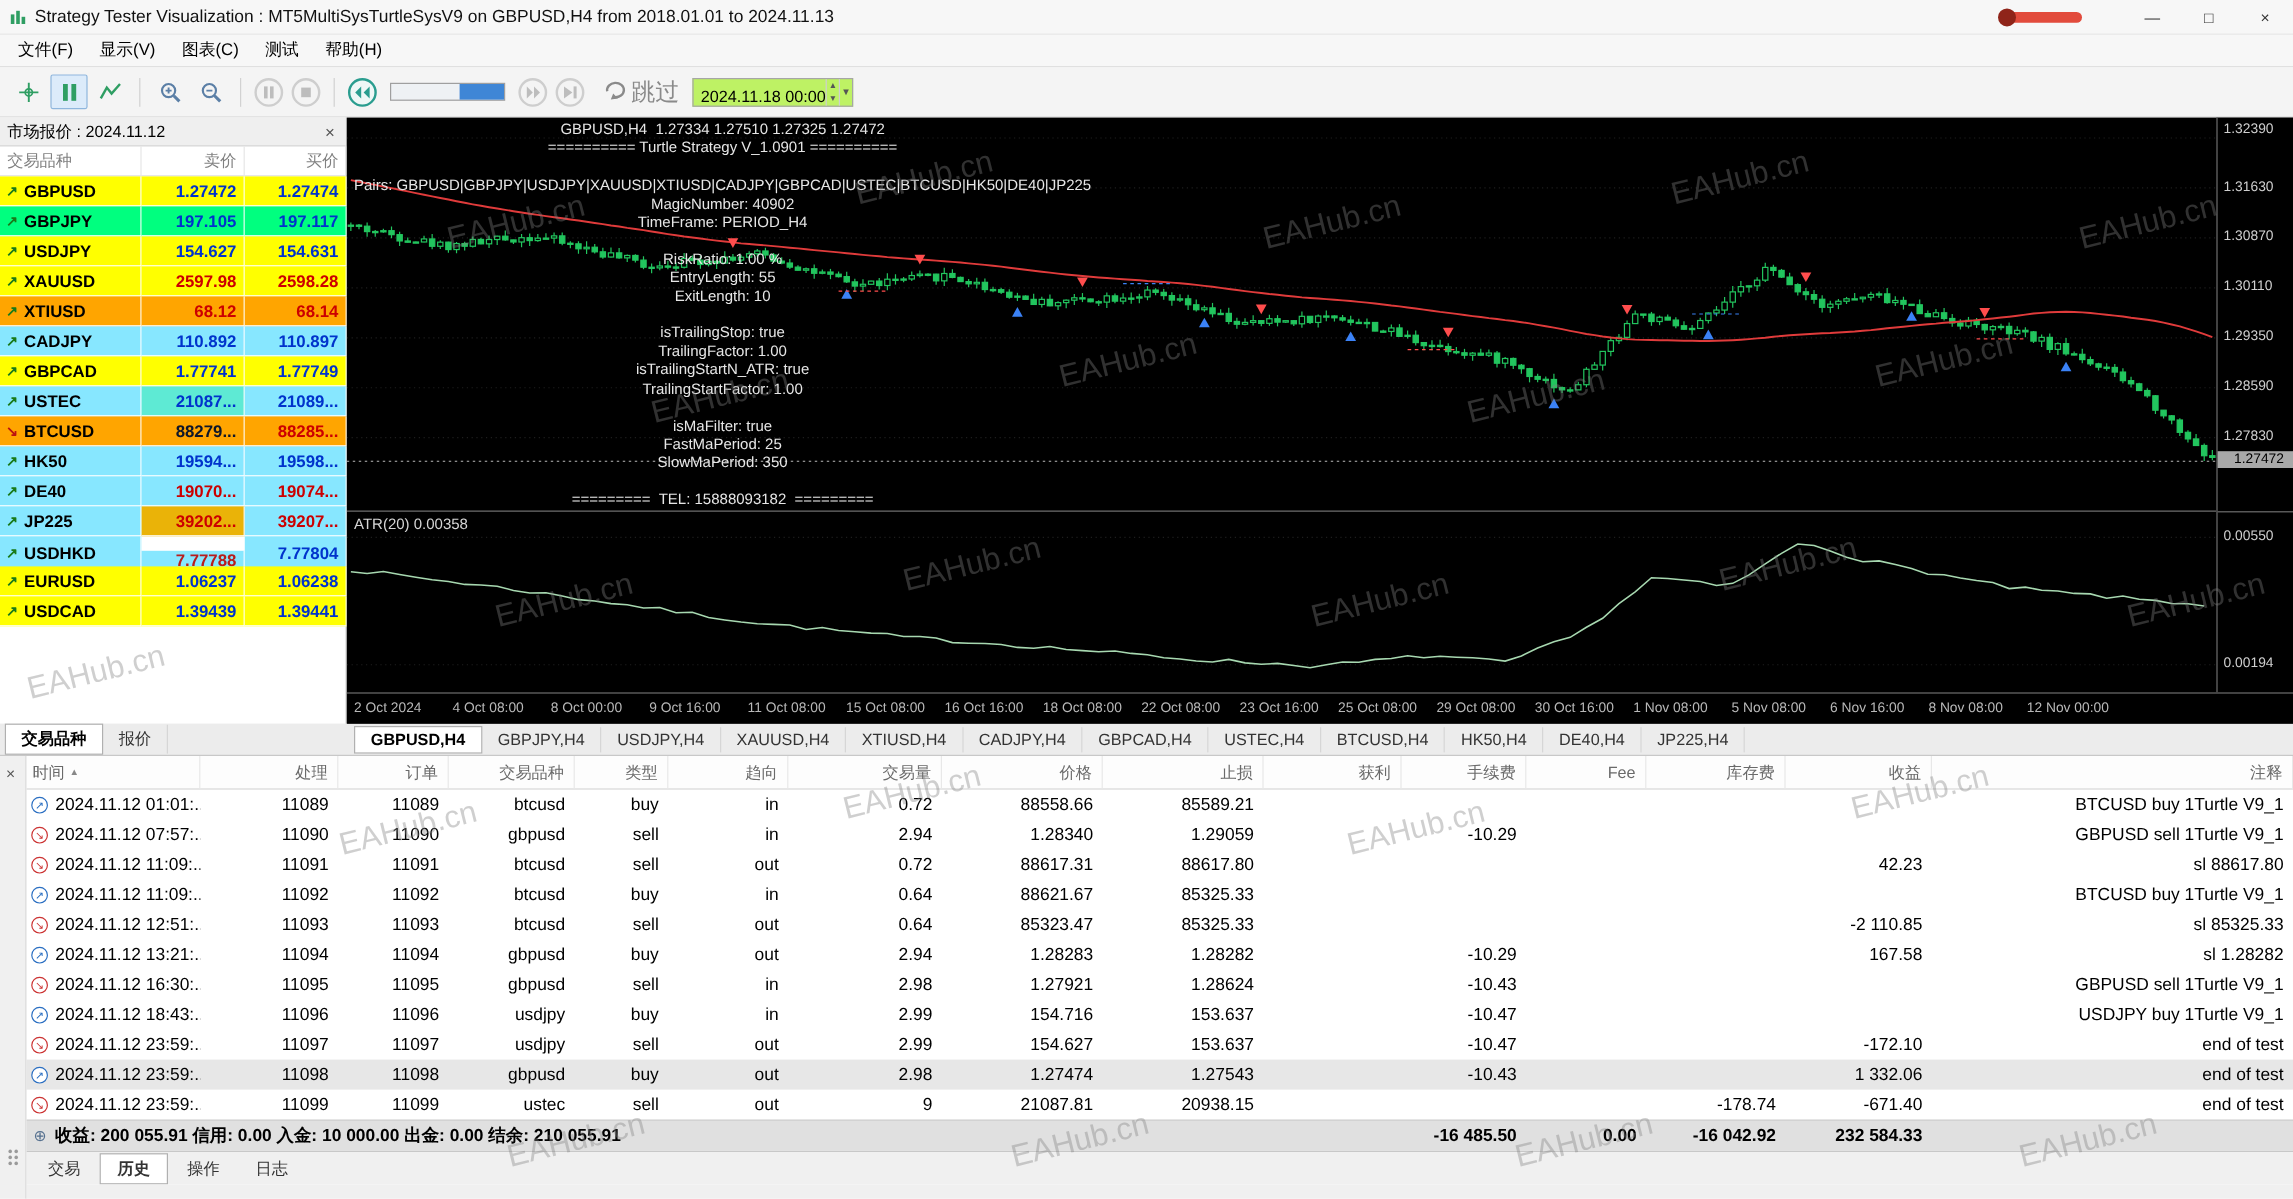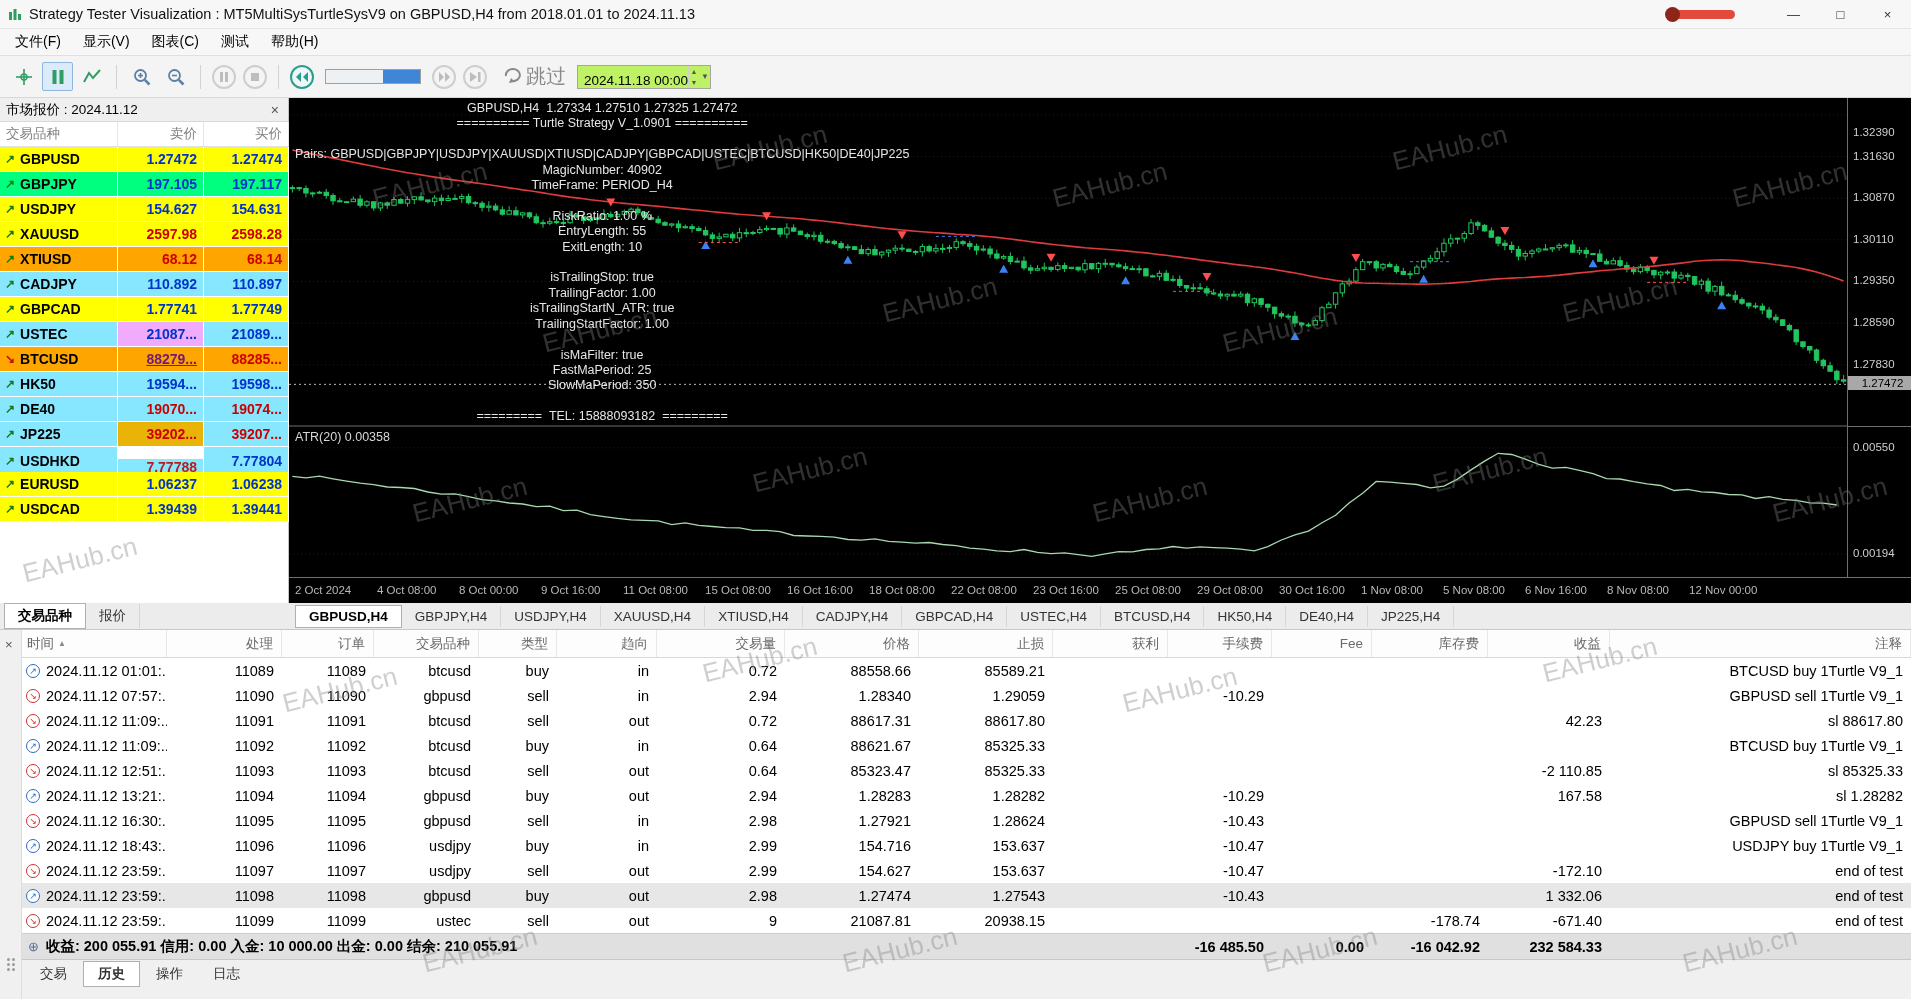--- a/index.html
+++ b/index.html
@@ -324,29 +324,29 @@
               <span>GBPCAD</span>
             </div>
             <div class="mw-price" style="background: rgb(255, 255, 0); color: rgb(0, 51, 204);">1.77741</div>
             <div class="mw-price" style="background: rgb(255, 255, 0); color: rgb(0, 51, 204);">1.77749</div>
           </div>
           <div class="mw-row">
             <div class="mw-sym" style="background: rgb(135, 231, 255);">
               <span class="mw-arrow" style="color: rgb(26, 122, 26);">↗</span>
               <span>USTEC</span>
             </div>
-            <div class="mw-price" style="background: #f0abfc; color: rgb(0, 51, 204);">21087...</div>
+            <div class="mw-price" style="background: #5eead4; color: rgb(0, 51, 204);">21087...</div>
             <div class="mw-price" style="background: rgb(135, 231, 255); color: rgb(0, 51, 204);">21089...</div>
           </div>
           <div class="mw-row">
             <div class="mw-sym" style="background: rgb(255, 165, 0);">
               <span class="mw-arrow" style="color: rgb(187, 17, 17);">↘</span>
               <span>BTCUSD</span>
             </div>
-            <div class="mw-price" style="background: rgb(255, 165, 0); color: #701a75; text-decoration: underline;">88279...</div>
+            <div class="mw-price" style="background: rgb(255, 165, 0); color: #0f172a;">88279...</div>
             <div class="mw-price" style="background: rgb(255, 165, 0); color: rgb(204, 0, 0);">88285...</div>
           </div>
           <div class="mw-row">
             <div class="mw-sym" style="background: rgb(135, 231, 255);">
               <span class="mw-arrow" style="color: rgb(26, 122, 26);">↗</span>
               <span>HK50</span>
             </div>
             <div class="mw-price" style="background: rgb(135, 231, 255); color: rgb(0, 51, 204);">19594...</div>
             <div class="mw-price" style="background: rgb(135, 231, 255); color: rgb(0, 51, 204);">19598...</div>
           </div>
@@ -411,21 +411,21 @@
 TrailingStartFactor: 1.00
 
 isMaFilter: true
 FastMaPeriod: 25
 SlowMaPeriod: 350
 
 =========  TEL: 15888093182  =========</div>
       <div class="atr-title">ATR(20) 0.00358</div>
       <div class="pricescale" id="pricescale">
         <div class="ps-sep"></div>
-      <span class="ps-label" style="top: 28px;">1.32390</span>
+      <span class="ps-label" style="top: 4px;">1.32390</span>
           <span class="ps-label" style="top: 51.608px;">1.31630</span>
           <span class="ps-label" style="top: 93.2362px;">1.30870</span>
           <span class="ps-label" style="top: 134.864px;">1.30110</span>
           <span class="ps-label" style="top: 176.492px;">1.29350</span>
           <span class="ps-label" style="top: 218.121px;">1.28590</span>
           <span class="ps-label" style="top: 259.749px;">1.27830</span>
           <div class="ps-current" style="top: 278.358px;">1.27472</div>
           <span class="ps-label" style="top: 342.86px;">0.00550</span>
           <span class="ps-label" style="top: 448.948px;">0.00194</span>
         </div>

